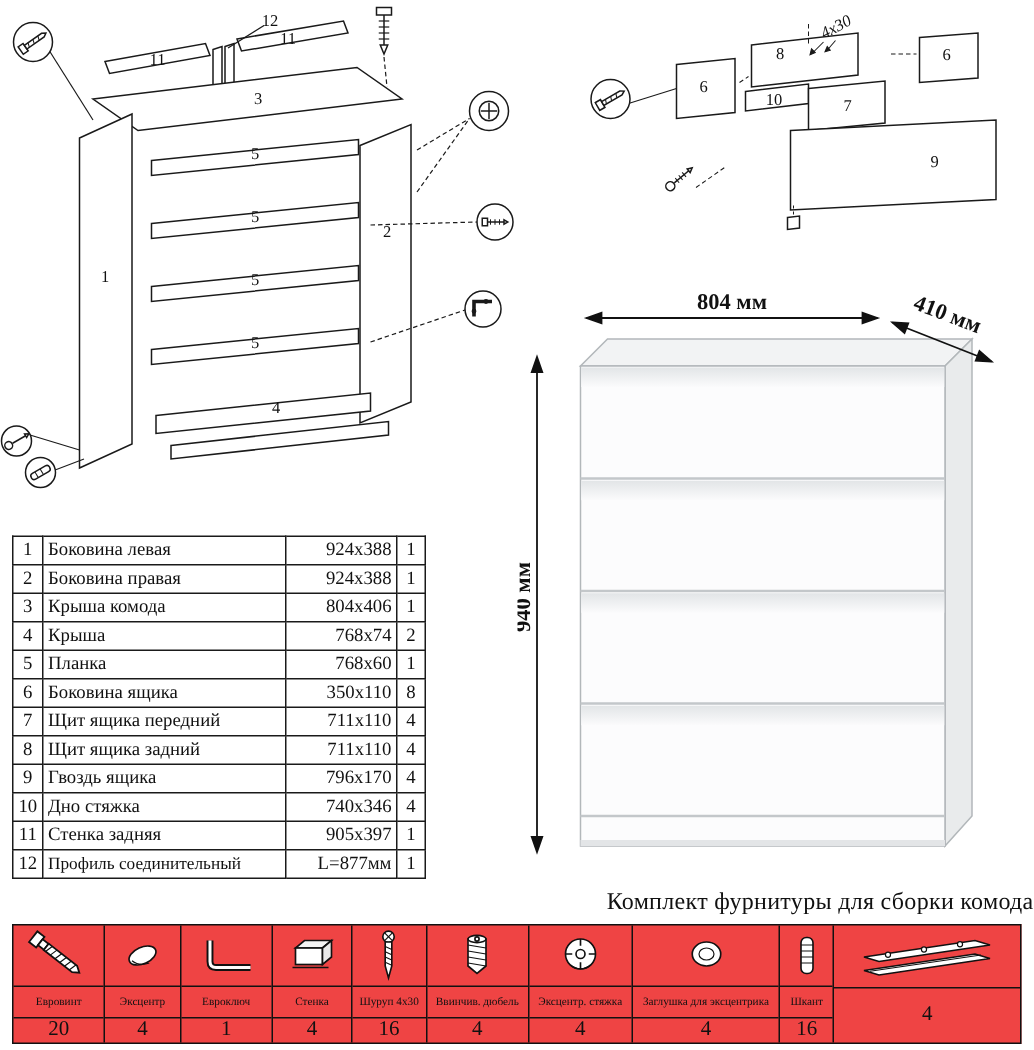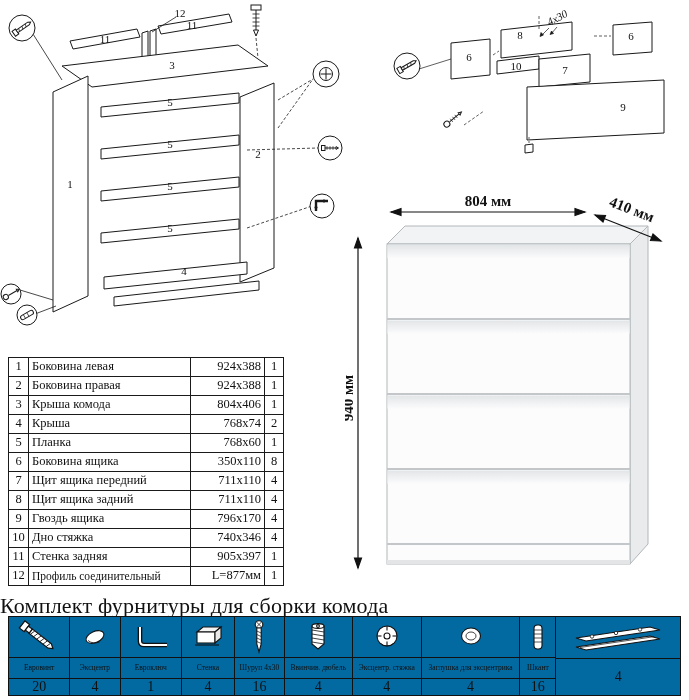--- a/index.html
+++ b/index.html
@@ -10,22 +10,22 @@
   
   #parts-table{position:absolute;left:8px;top:357px;border-collapse:collapse;font-size:12.5px;background:#fff}
   #parts-table td{border:1px solid #1a1a1a;padding:0 3px;height:19px;line-height:1.05;white-space:nowrap}
   .td-num{width:20px;text-align:center}
   .td-name{width:162px}
   .td-name.indent{padding-left:16px}
   .td-size{width:74px;text-align:right}
   .td-qty{width:19px;text-align:center}
 
   
-  #hw-title{position:absolute;left:0;right:0;top:593px;text-align:left;font-size:22px;letter-spacing:.2px}
-  #hw-table{position:absolute;left:8px;top:616px;width:673px;height:80px;display:flex;border:1.5px solid #111;background:#0369a1}
+  #hw-title{position:absolute;left:0;right:0;top:593px;text-align:right;font-size:16px;letter-spacing:.2px}
+  #hw-table{position:absolute;left:8px;top:616px;width:673px;height:80px;display:flex;border:1.5px solid #111;background:#ef4444}
   .hw-col{display:flex;flex-direction:column;border-right:1px solid #111;min-width:0}
   .hw-col:last-child{border-right:none}
   .hw-icon{height:42px;display:flex;align-items:center;justify-content:center;border-bottom:1px solid #111;overflow:hidden}
   .hw-label{height:21px;font-size:7.5px;line-height:1.12;text-align:center;display:flex;align-items:center;justify-content:center;border-bottom:1px solid #111;padding:0 1px}
   .hw-qty{flex:1;font-size:14px;display:flex;align-items:center;justify-content:center}
 
   
   .dlabel{font-family:"Liberation Serif",serif;font-size:11px;fill:#111}
   .dim{font-family:"Liberation Serif",serif;font-size:15px;font-weight:bold;fill:#111}
 </style>

